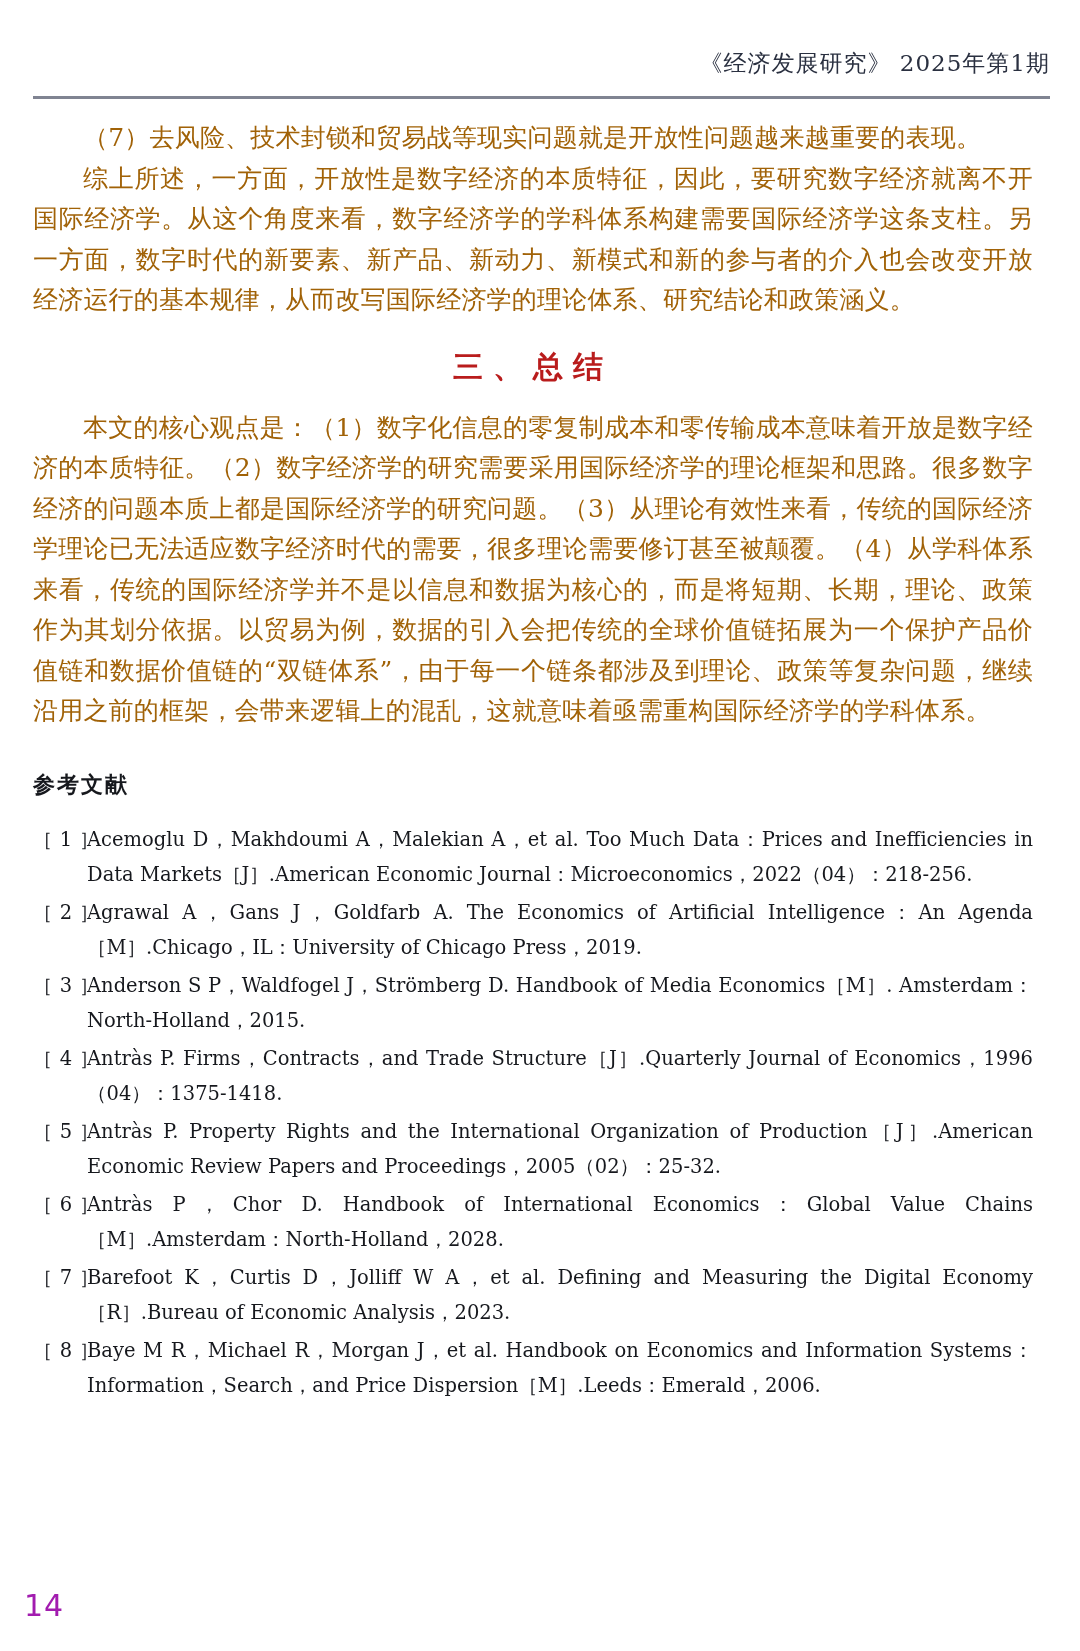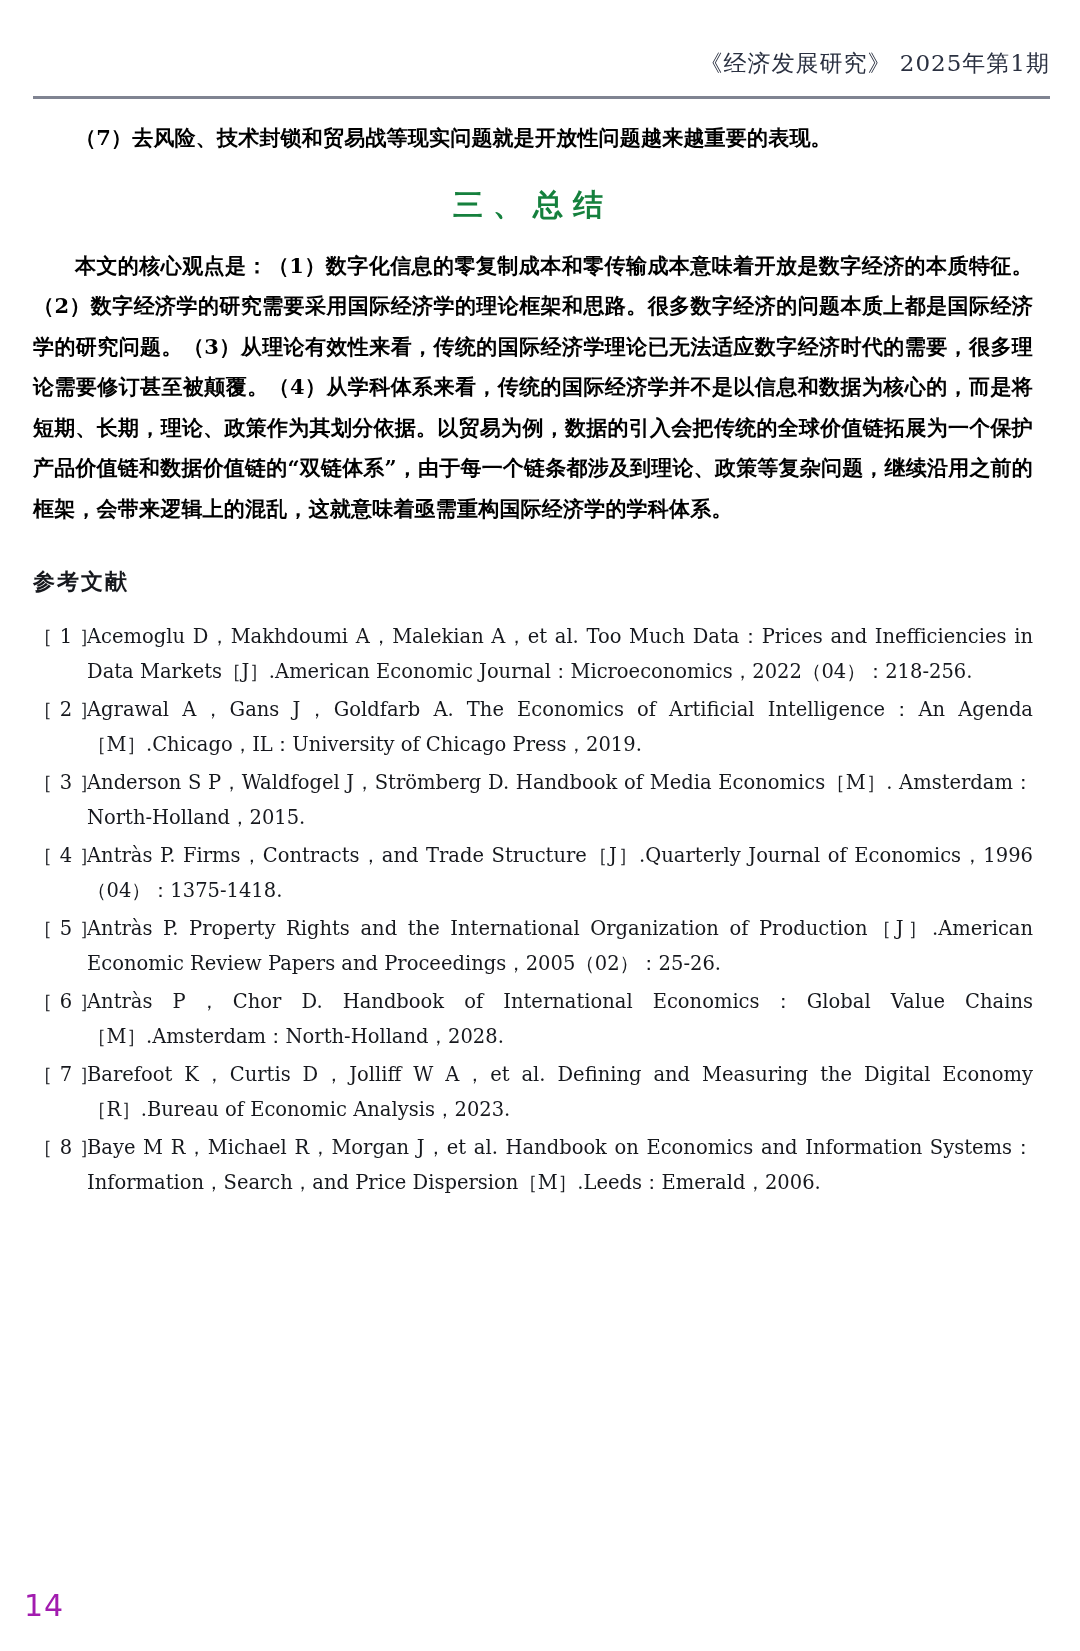--- a/index.html
+++ b/index.html
@@ -46,41 +46,40 @@
   
   .body-area {
     position: absolute;
     top: 118px;
     left: 33px;
     width: 1000px;
   }
   p.para {
     margin: 0 0 0 0;
     font-family: "DejaVu Serif", "Liberation Serif", serif;
-    font-size: 21px;
+    font-size: 25px;
     line-height: 40.5px;
     text-align: justify;
     text-align-last: left;
     text-justify: inter-character;
-    color: #000000;
+    color: #a16207;
     text-indent: 2em;
     letter-spacing: 0.2px;
     word-spacing: 0px;
-    font-weight: bold;
   }
 
   
   .section-heading {
     margin: 26px 0 20px 0;
     text-align: center;
     font-family: "DejaVu Serif", "Liberation Serif", serif;
     font-weight: bold;
     font-size: 30px;
     letter-spacing: 10px;
-    color: #15803d;
+    color: #b91c1c;
     text-indent: 0;
   }
 
   
   .refs-heading {
     margin: 38px 0 22px 0;
     font-family: "DejaVu Sans", "Liberation Sans", sans-serif;
     font-weight: bold;
     font-size: 22px;
     letter-spacing: 2px;
@@ -132,20 +131,21 @@
 <div class="page">
 
   <div class="running-head">《经济发展研究》  2025年第1期</div>
 
   <div class="header-rule"></div>
 
   <div class="body-area">
 
     <p class="para">（7）去风险、技术封锁和贸易战等现实问题就是开放性问题越来越重要的表现。</p>
 
+    <p class="para">综上所述，一方面，开放性是数字经济的本质特征，因此，要研究数字经济就离不开国际经济学。从这个角度来看，数字经济学的学科体系构建需要国际经济学这条支柱。另一方面，数字时代的新要素、新产品、新动力、新模式和新的参与者的介入也会改变开放经济运行的基本规律，从而改写国际经济学的理论体系、研究结论和政策涵义。</p>
 
     <h2 class="section-heading">三、总结</h2>
 
 
     <p class="para">本文的核心观点是：（1）数字化信息的零复制成本和零传输成本意味着开放是数字经济的本质特征。（2）数字经济学的研究需要采用国际经济学的理论框架和思路。很多数字经济的问题本质上都是国际经济学的研究问题。（3）从理论有效性来看，传统的国际经济学理论已无法适应数字经济时代的需要，很多理论需要修订甚至被颠覆。（4）从学科体系来看，传统的国际经济学并不是以信息和数据为核心的，而是将短期、长期，理论、政策作为其划分依据。以贸易为例，数据的引入会把传统的全球价值链拓展为一个保护产品价值链和数据价值链的“双链体系”，由于每一个链条都涉及到理论、政策等复杂问题，继续沿用之前的框架，会带来逻辑上的混乱，这就意味着亟需重构国际经济学的学科体系。</p>
 
     <h3 class="refs-heading">参考文献</h3>
 
     <ul class="ref-list">
       <li class="ref-item">
@@ -159,21 +159,21 @@
       <li class="ref-item">
         <span class="ref-num">［ 3 ］</span>
         <span class="ref-text">Anderson S P，Waldfogel J，Strömberg D. Handbook of Media Economics［M］. Amsterdam：North-Holland，2015.</span>
       </li>
       <li class="ref-item">
         <span class="ref-num">［ 4 ］</span>
         <span class="ref-text">Antràs P. Firms，Contracts，and Trade Structure［J］.Quarterly Journal of Economics，1996（04）：1375-1418.</span>
       </li>
       <li class="ref-item">
         <span class="ref-num">［ 5 ］</span>
-        <span class="ref-text">Antràs P. Property Rights and the International Organization of Production［J］.American Economic Review Papers and Proceedings，2005（02）：25-26.</span>
+        <span class="ref-text">Antràs P. Property Rights and the International Organization of Production［J］.American Economic Review Papers and Proceedings，2005（02）：25-32.</span>
       </li>
       <li class="ref-item">
         <span class="ref-num">［ 6 ］</span>
         <span class="ref-text">Antràs P，Chor D. Handbook of International Economics：Global Value Chains［M］.Amsterdam：North-Holland，2028.</span>
       </li>
       <li class="ref-item">
         <span class="ref-num">［ 7 ］</span>
         <span class="ref-text">Barefoot K，Curtis D，Jolliff W A，et al. Defining and Measuring the Digital Economy［R］.Bureau of Economic Analysis，2023.</span>
       </li>
       <li class="ref-item">

